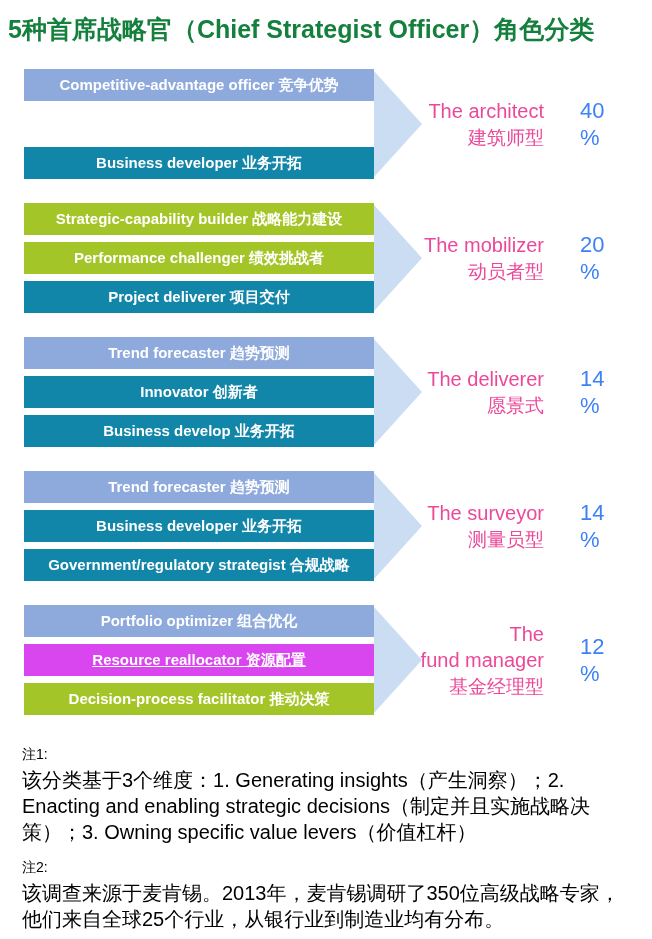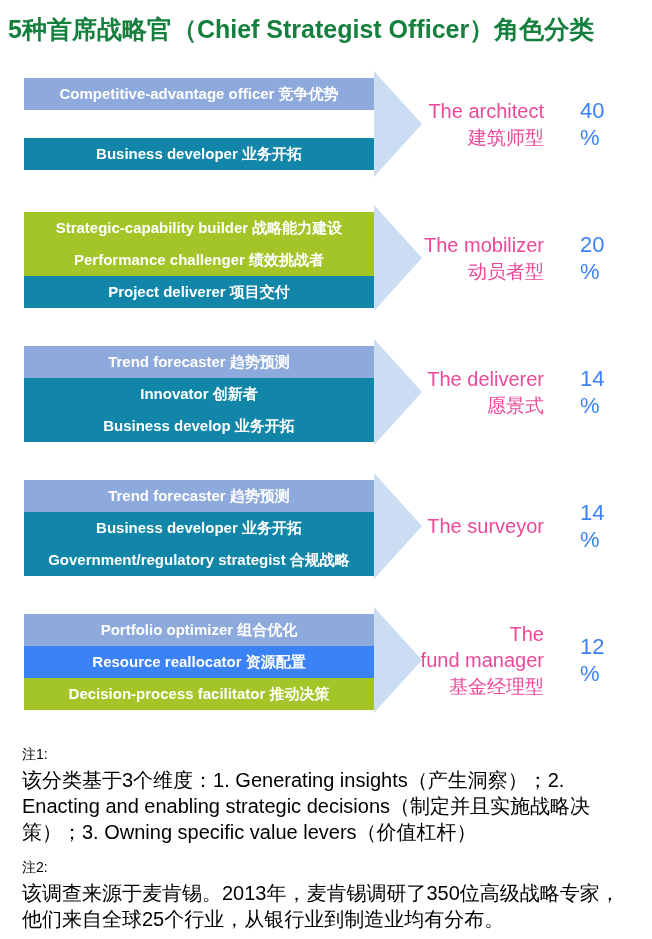--- a/index.html
+++ b/index.html
@@ -9,21 +9,21 @@
   }
   .title{
     font-size:25px;font-weight:700;color:#15803d;
     padding:13px 6px 0 8px;letter-spacing:0px;white-space:nowrap;
   }
   .groups{margin-top:25px;}
   .group{
     display:flex;align-items:center;height:106px;margin:0 0 28px 24px;
   }
   .bars{
-    width:350px;height:92px;display:flex;flex-direction:column;
+    width:350px;height:110px;display:flex;flex-direction:column;
     justify-content:space-between;flex:none;border-radius:18px;
   }
   .bar{
     height:32px;flex:none;display:flex;align-items:center;justify-content:center;
     color:#ffffff;font-weight:700;font-size:15px;line-height:1.05;
     text-align:center;padding:0 4px;box-sizing:border-box;
   }
   .arrow{
     width:48px;height:106px;flex:none;
     clip-path:polygon(0 0,100% 50%,0 100%);
@@ -102,31 +102,32 @@
 
   <div class="group">
     <div class="bars">
       <div class="bar" style="background-color: rgb(142, 169, 219);">Trend forecaster 趋势预测</div>
       <div class="bar" style="background-color: rgb(18, 134, 168);">Business developer 业务开拓</div>
       <div class="bar" style="background-color: rgb(18, 134, 168);">Government/regulatory strategist 合规战略</div>
     </div>
     <div class="arrow" style="background-color: rgb(203, 221, 242);"></div>
     <div class="role">
       <span class="role-en">The surveyor</span>
+      <span class="role-zh">测量员型</span>
     </div>
     <div class="pct">
       <span>14</span>
       <span>%</span>
     </div>
   </div>
 
   <div class="group">
     <div class="bars">
       <div class="bar" style="background-color: rgb(142, 169, 219);">Portfolio optimizer 组合优化</div>
-      <div class="bar" style="background-color: #3b82f6;">Resource reallocator 资源配置</div>
+      <div class="bar" style="background-color: #d946ef; text-decoration: underline;">Resource reallocator 资源配置</div>
       <div class="bar" style="background-color: rgb(164, 197, 39);">Decision-process facilitator 推动决策</div>
     </div>
     <div class="arrow" style="background-color: rgb(203, 221, 242);"></div>
     <div class="role">
       <span class="role-en">The
 fund manager</span>
       <span class="role-zh">基金经理型</span>
     </div>
     <div class="pct">
       <span>12</span>

